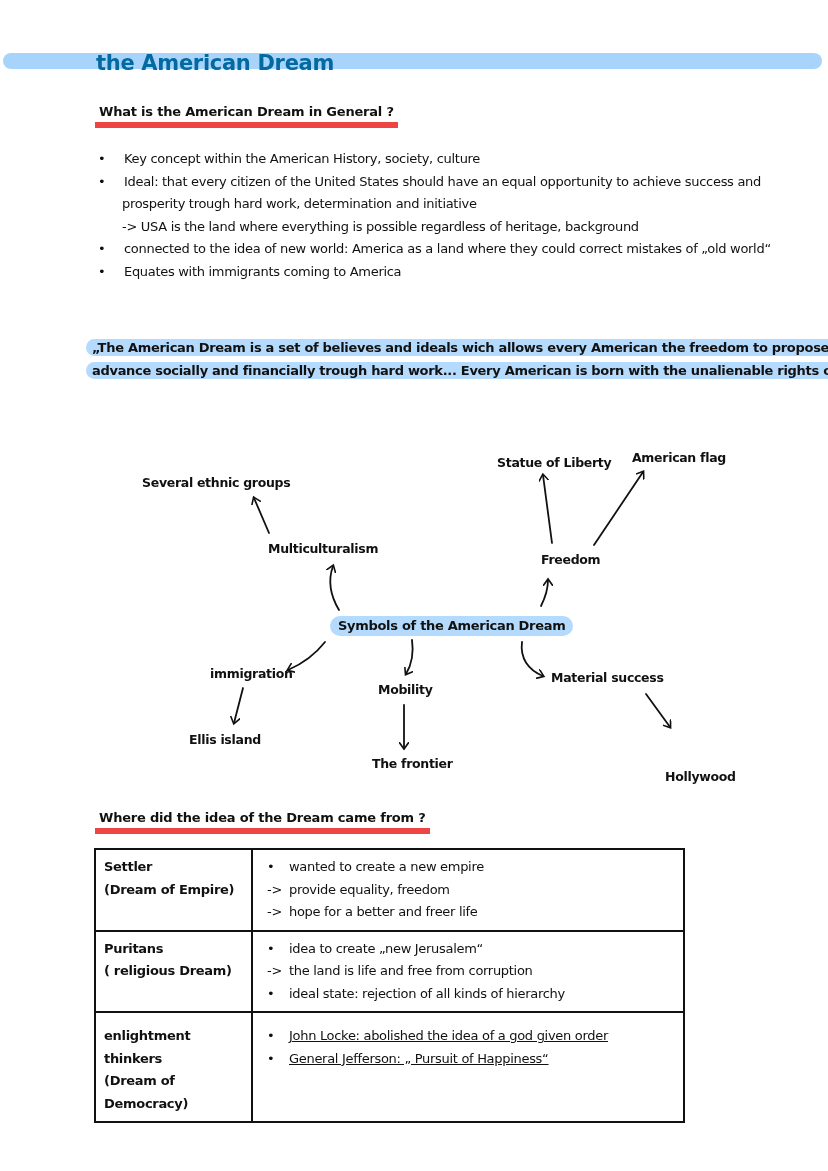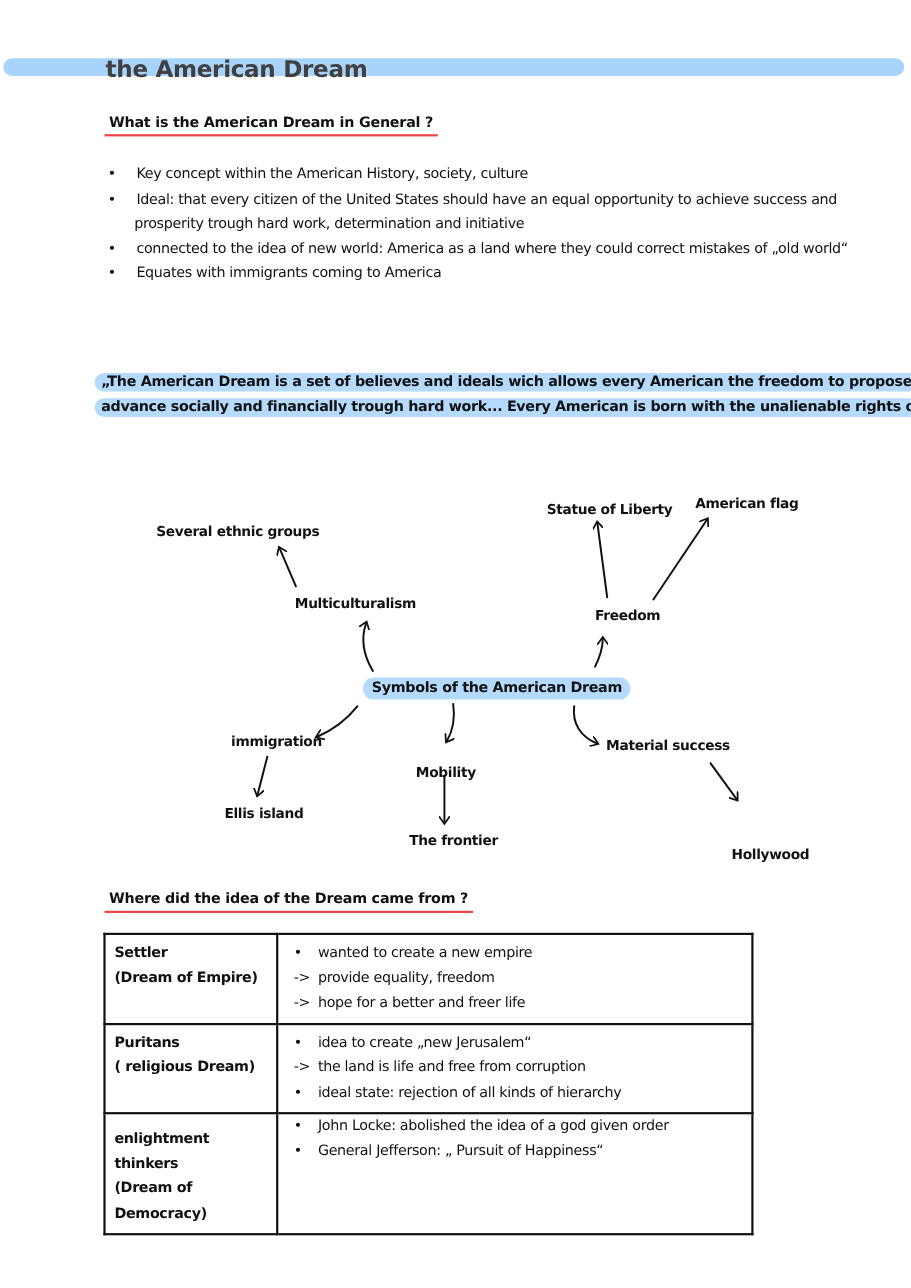--- a/index.html
+++ b/index.html
@@ -6,25 +6,25 @@
   body {
     width: 828px; height: 1171px; background: #ffffff; position: relative; overflow: hidden;
     font-family: "DejaVu Sans", sans-serif; color: #111;
   }
   .abs { position: absolute; }
   .banner {
     left: 3px; top: 53px; width: 819px; height: 16px; background: #a8d4fb; border-radius: 8px;
   }
   .title {
     left: 96px; top: 50px; font-size: 21px; font-weight: bold; letter-spacing: -0.3px; line-height: 26px;
-    font-family: "DejaVu Sans", sans-serif; color: #404040;
+    font-family: "DejaVu Sans", sans-serif; color: #0369a1;
   }
   .h2 {
     font-size: 13px; font-weight: bold; line-height: 18px; padding: 0 4px 1px 4px;
-    border-bottom: 2px solid #ef4444; letter-spacing: -0.2px;
+    border-bottom: 6px solid #ef4444; letter-spacing: -0.2px;
   }
   .bullets {
     left: 96px; top: 148px; width: 720px; font-size: 13px; line-height: 22.6px; letter-spacing: -0.3px;
   }
   .bullets .row { display: flex; white-space: nowrap; }
   .bullets .dot { width: 26px; flex: 0 0 26px; padding-left: 2px; }
   .bullets .sub { padding-left: 26px; }
   .quote {
     left: 86px; top: 337px; width: 730px; font-size: 13px; font-weight: bold; line-height: 22.6px;
     letter-spacing: -0.3px;
@@ -60,20 +60,23 @@
   <div class="row">
     <span class="dot">•</span>
     <span>Key concept within the American History, society, culture</span>
   </div>
   <div class="row">
     <span class="dot">•</span>
     <span>Ideal: that every citizen of the United States should have an equal opportunity to achieve success and</span>
   </div>
   <div class="row sub">
     <span>prosperity trough hard work, determination and initiative</span>
+  </div>
+  <div class="row sub">
+    <span>-&gt; USA is the land where everything is possible regardless of heritage, background</span>
   </div>
   <div class="row">
     <span class="dot">•</span>
     <span>connected to the idea of new world: America as a land where they could correct mistakes of „old world“</span>
   </div>
   <div class="row">
     <span class="dot">•</span>
     <span>Equates with immigrants coming to America</span>
   </div>
 </div>
@@ -115,22 +118,22 @@
   </g>
 </svg>
 
 <div class="abs node center-node" style="left:330px; top:616px;">Symbols of the American Dream</div>
 <div class="abs node" style="left:268px; top:541px;">Multiculturalism</div>
 <div class="abs node" style="left:142px; top:475px;">Several ethnic groups</div>
 <div class="abs node" style="left:541px; top:552px;">Freedom</div>
 <div class="abs node" style="left:497px; top:455px;">Statue of Liberty</div>
 <div class="abs node" style="left:632px; top:450px;">American flag</div>
 <div class="abs node" style="left:210px; top:666px;">immigration</div>
-<div class="abs node" style="left:204px; top:732px;">Ellis island</div>
-<div class="abs node" style="left:378px; top:682px;margin-top:12px;">Mobility</div>
+<div class="abs node" style="left:189px; top:732px;">Ellis island</div>
+<div class="abs node" style="left:378px; top:682px;">Mobility</div>
 <div class="abs node" style="left:372px; top:756px;">The frontier</div>
 <div class="abs node" style="left:551px; top:670px;">Material success</div>
 <div class="abs node" style="left:665px; top:769px;">Hollywood</div>
 
 <div class="abs h2" style="left:95px; top:809px;">Where did the idea of the Dream came from ?</div>
 
 <table class="origins">
   <tbody>
       <tr style="height:68px;">
     <td class="k">
@@ -152,19 +155,19 @@
       <div class="line"><span class="b">•</span><span>idea to create „new Jerusalem“</span></div>
       <div class="line"><span class="b">-&gt;</span><span>the land is life and free from corruption</span></div>
       <div class="line"><span class="b">•</span><span>ideal state: rejection of all kinds of hierarchy</span></div>
     </td>
   </tr>
   <tr style="height:80px;">
     <td class="k" style="padding-top:12px;">
       <div>enlightment thinkers</div>
       <div>(Dream of Democracy)</div>
     </td>
-    <td class="v" style="padding-top:0;">
+    <td class="v" style="padding-top:12px;text-decoration:underline;">
       <div class="line"><span class="b">•</span><span>John Locke: abolished the idea of a god given order</span></div>
       <div class="line"><span class="b">•</span><span>General Jefferson: „ Pursuit of Happiness“</span></div>
     </td>
   </tr>
 </tbody>
   </table>
 
 </body></html>

